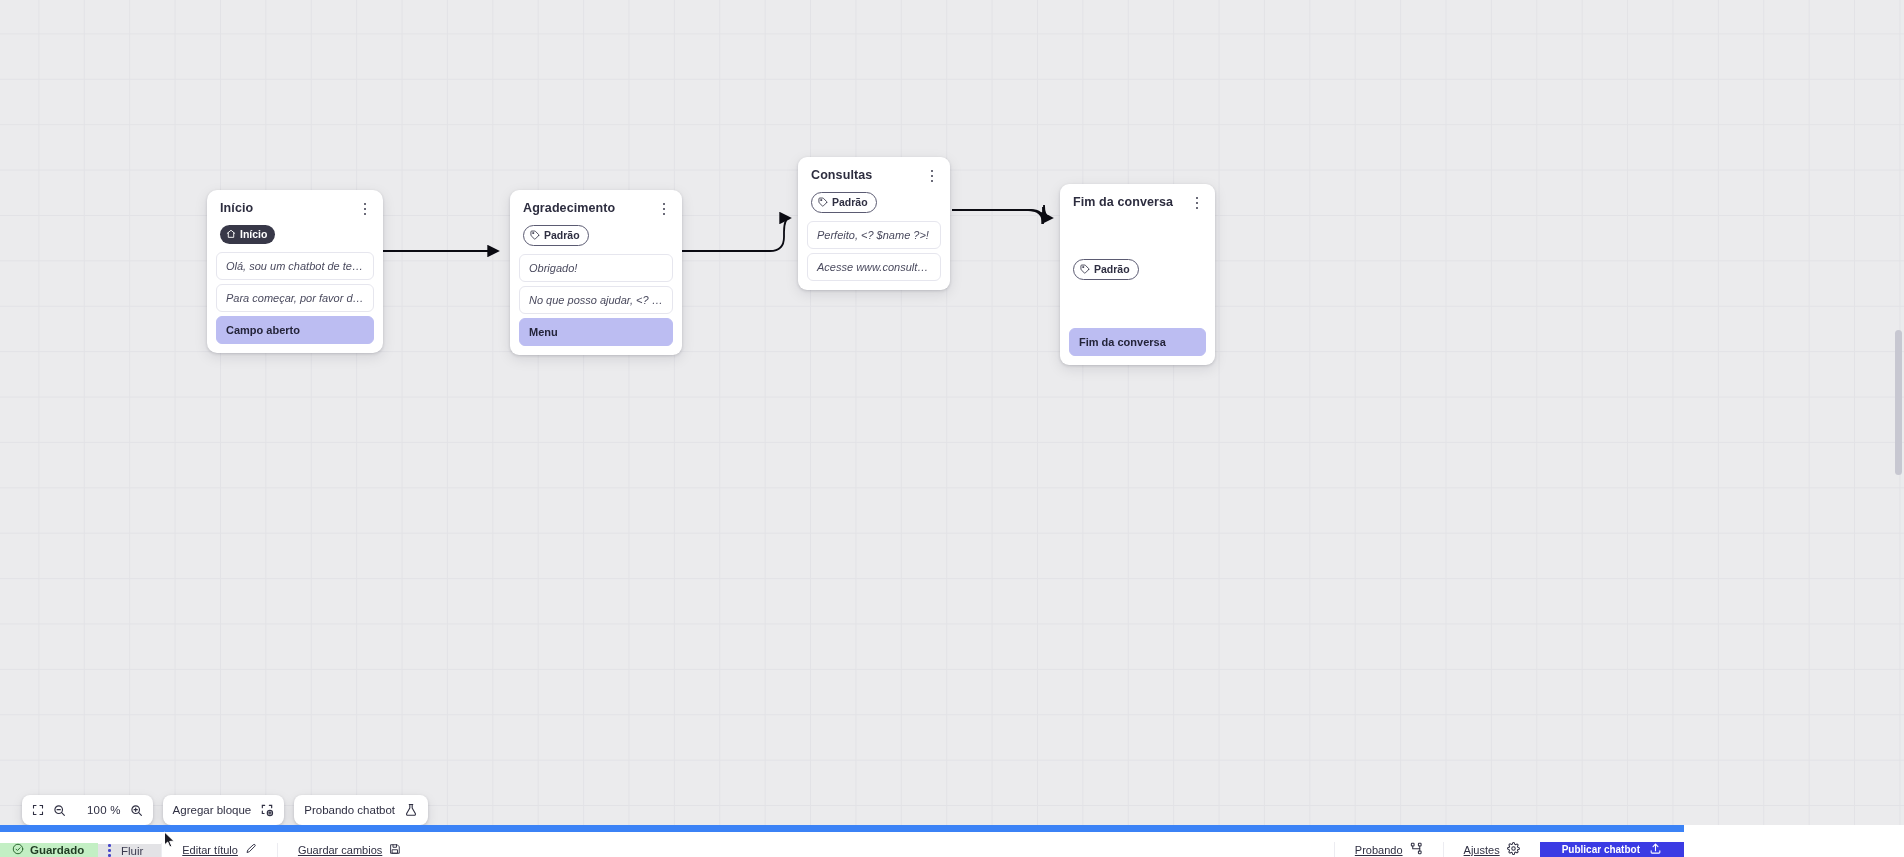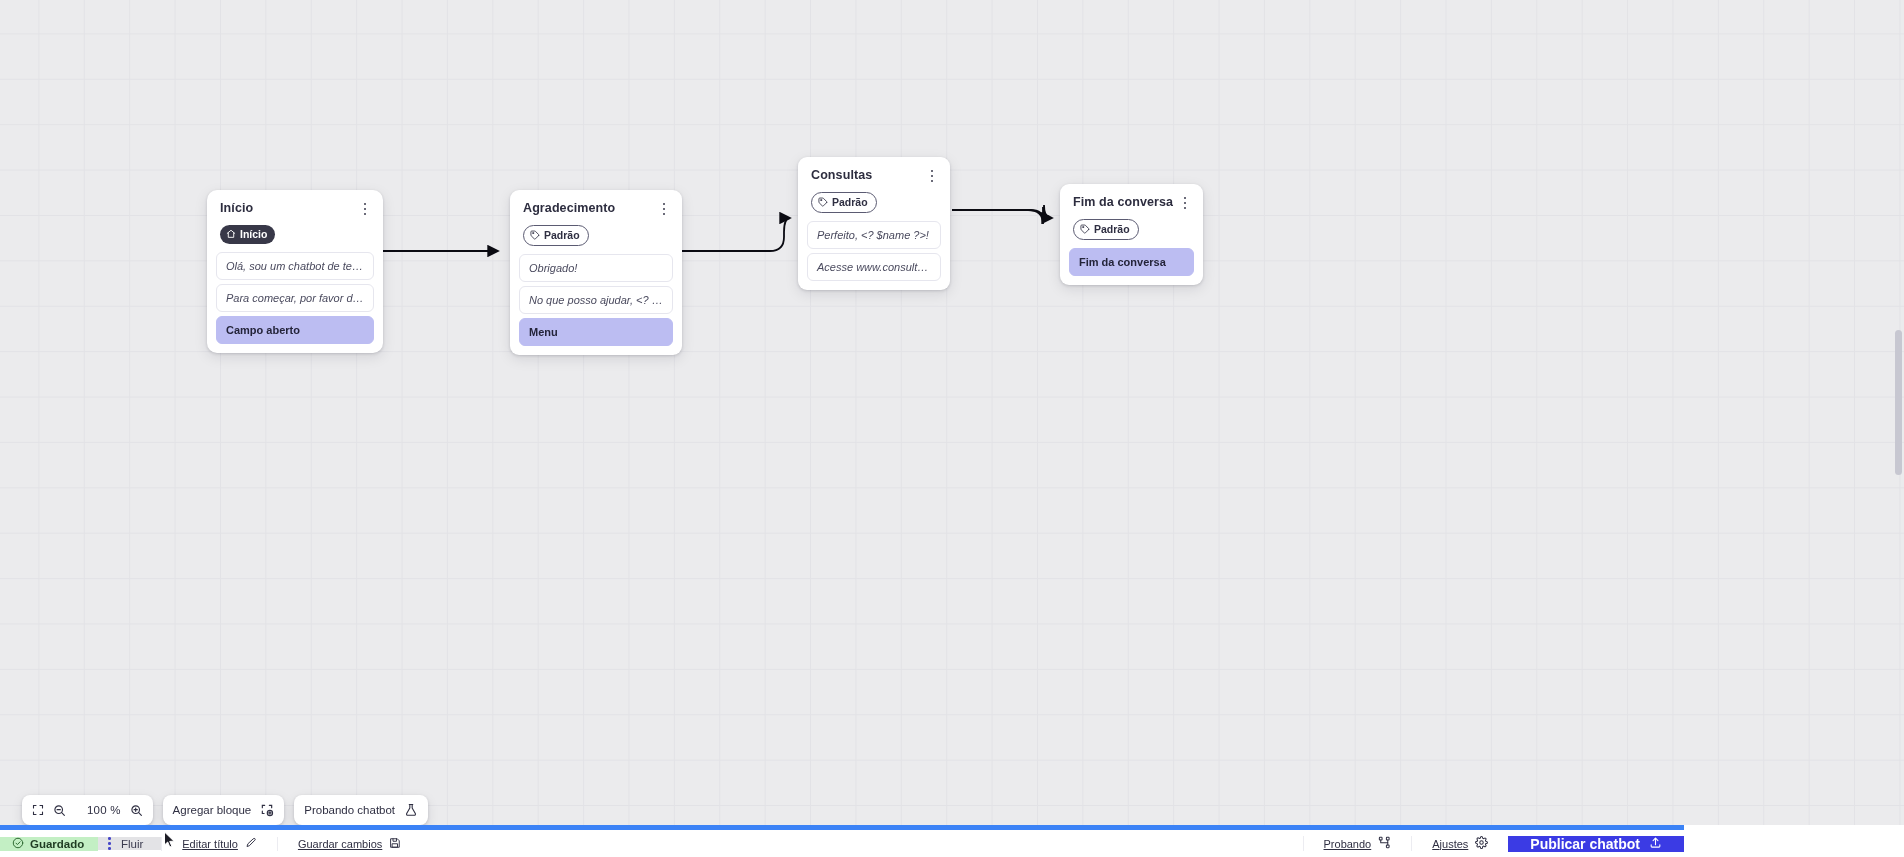--- a/index.html
+++ b/index.html
@@ -69,42 +69,42 @@
     padding: 6px 9px; line-height: 14px;
     white-space: nowrap; overflow: hidden; text-overflow: ellipsis;
   }
   .row.msg { background: #ffffff; border: 1px solid #e6e6ee; font-style: italic; }
   .row.action { background: #bcbdf2; color: #24243a; font-weight: 700; border: 1px solid #bcbdf2; }
 
   
   #node-inicio        { left: 207px; top: 190px;  width: 176px; border-radius: 10px; }
   #node-agradecimento { left: 510px; top: 190px;  width: 172px; }
   #node-consultas     { left: 798px; top: 157px;  width: 152px; }
-  #node-fim           { left: 1060px; top: 184px; width: 143px; }
+  #node-fim           { left: 1060px; top: 184px; width: 155px; gap: 40px; }
 
   
   .toolbar { position: absolute; left: 22px; bottom: 32px; display: flex; gap: 10px; align-items: center; z-index: 6; }
   .tool-group {
     background: #fff; border-radius: 8px;
     box-shadow: 0 1px 3px rgba(16,18,40,.16), 0 4px 12px rgba(16,18,40,.10);
     height: 30px; display: flex; align-items: center; padding: 0 10px; gap: 9px;
   }
   .tool-btn { display: flex; align-items: center; cursor: pointer; }
   .zoom-val { font-size: 11.5px; color: #2f2f42; font-weight: 400; letter-spacing: .2px; margin-left: 12px; }
   .tool-label { font-size: 11.5px; color: #2f2f42; }
 
   
   .vscroll { position: absolute; right: 2px; top: 330px; width: 7px; height: 145px; background: #c7c7d1; border-radius: 4px; z-index: 5; }
   .hscroll { position: absolute; left: 615px; bottom: 6px; width: 668px; height: 7px; background: #c7c7d1; border-radius: 4px; z-index: 5; }
 
   
   .statusbar {
     position: absolute; left: 0; bottom: 0; width: 1684px; height: 32px;
-    background: #ffffff; border-top: 5px solid #3b82f6;
-    display: flex; align-items: center; z-index: 10;
+    background: #ffffff; border-top: 7px solid #3b82f6;
+    display: flex; align-items: flex-end; z-index: 10;
   }
   .saved-chip {
     background: #c3efc4; color: #1f3b22;
     display: flex; align-items: center; gap: 6px;
     padding: 0 14px 0 12px; font-size: 11.5px; font-weight: 700;
   }
   .flow-tab {
     background: #e3e3e6; display: flex; align-items: center; gap: 10px;
     padding: 0 18px 0 10px; position: relative;
   }
@@ -112,21 +112,21 @@
   .flow-tab .dots i { width: 2.6px; height: 2.6px; border-radius: 50%; background: #4646c8; }
   .flow-name { font-size: 11.5px; color: #3c3c50; }
   .sb-item {
     display: flex; align-items: center; gap: 7px; padding: 0 20px;
     font-size: 11px; color: #2f2f42; cursor: pointer;
     border-left: 1px solid #ececf1;
     text-decoration: underline;
   }
   .sb-spacer { flex: 1; }
   .publish {
-    background: #3b3be4; color: #ffffff; font-weight: 700; font-size: 14px;
+    background: #3b3be4; color: #ffffff; font-weight: 700; font-size: 10px;
     display: flex; align-items: center; gap: 9px; padding: 0 22px; cursor: pointer;
   }
 
   .cursor { position: absolute; left: 163px; bottom: 8px; width: 13px; height: 18px; z-index: 20; pointer-events: none; }
 </style>
 </head>
 <body>
 
 <div id="app">
 

